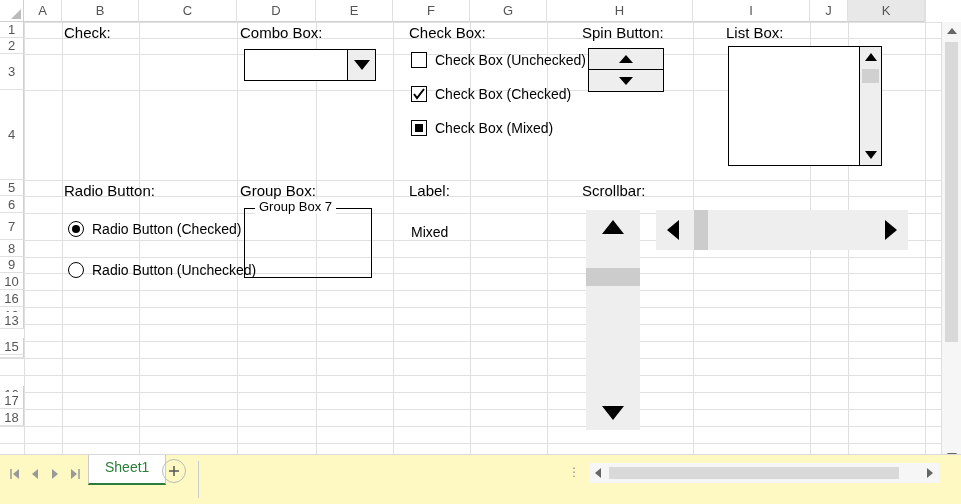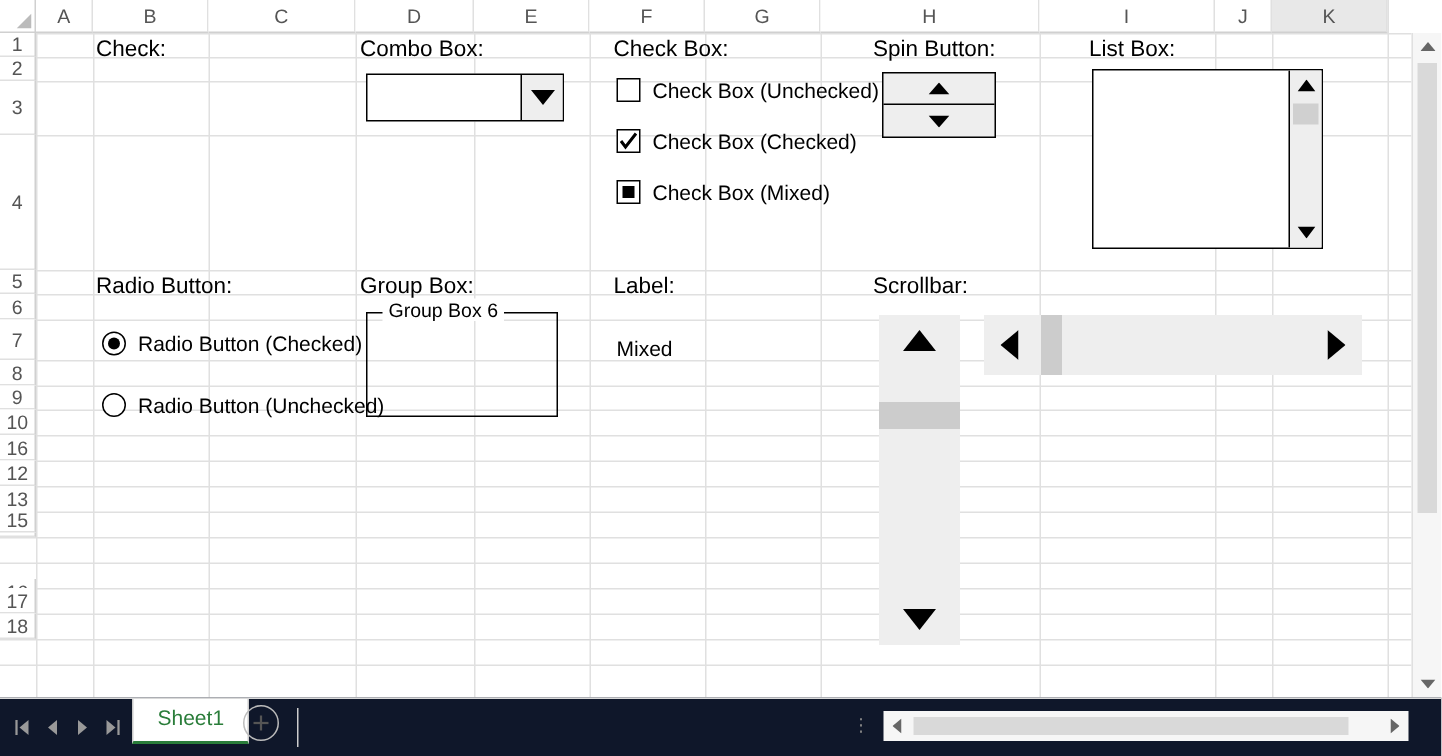--- a/index.html
+++ b/index.html
@@ -13,21 +13,21 @@
   .row-head { position:absolute; left:0; width:24px; text-align:center; font-size:13px; color:#555; background:#fff; border-right:1px solid #d0d0d0; border-bottom:1px solid #e0e0e0; line-height:1; display:flex; align-items:center; justify-content:center; }
   .corner { position:absolute; left:0; top:0; width:24px; height:22px; background:#fff; border-right:1px solid #d0d0d0; border-bottom:1px solid #d0d0d0; }
   .corner svg { position:absolute; right:2px; bottom:2px; }
   .label { position:absolute; font-size:15px; }
   
   .vscroll { position:absolute; right:0; top:22px; bottom:39px; width:20px; background:#f6f6f6; border-left:1px solid #e0e0e0; }
   .vscroll .up, .vscroll .down { position:absolute; left:0; width:20px; height:18px; display:flex; align-items:center; justify-content:center; }
   .vscroll .up { top:0; } .vscroll .down { bottom:0; }
   .vscroll .thumb { position:absolute; left:3px; right:3px; top:20px; height:300px; background:#d9d9d9; }
   
-  .tabbar { position:absolute; left:0; right:0; bottom:0; height:39px; background:#0f172a; border-top:1px solid #d9d9d9;padding-left:48px; }
+  .tabbar { position:absolute; left:0; right:0; bottom:0; height:50px; background:#fef9c3; border-top:1px solid #d9d9d9;padding-left:48px; }
   .nav-btn { display:inline-flex; align-items:center; justify-content:center; width:18px; height:38px; color:#888; }
   .nav-group { position:absolute; left:6px; top:0; display:flex; gap:2px; }
   .tab { position:absolute; left:88px; top:0; height:30px; padding:4px 16px 0 16px; background:#fff; border-left:1px solid #ccc; border-right:1px solid #ccc; border-bottom:2px solid #2a7d3a; color:#2a7d3a; font-size:14px; }
   .addtab { position:absolute; left:162px; top:4px; width:24px; height:24px; border:1px solid #bbb; border-radius:50%; display:flex; align-items:center; justify-content:center; color:#555; }
   .tabbar .sep { position:absolute; top:6px; bottom:6px; width:1px; background:#ccc; }
   .hscroll { position:absolute; right:22px; top:8px; height:20px; width:350px; background:#f6f6f6; display:flex; align-items:center; }
   .hscroll .hbtn { width:18px; height:20px; display:flex; align-items:center; justify-content:center; }
   .hscroll .track { flex:1; height:16px; position:relative; }
   .hscroll .thumb { position:absolute; left:2px; top:2px; height:12px; width:290px; background:#d9d9d9; }
   .dots { position:absolute; right:380px; top:10px; color:#888; letter-spacing:1px; font-size:12px; }
@@ -128,21 +128,21 @@
         <div class="row-head" style="top: 54px; height: 36px;">3</div>
         <div class="row-head" style="top: 90px; height: 90px;">4</div>
         <div class="row-head" style="top: 180px; height: 16px;">5</div>
         <div class="row-head" style="top: 196px; height: 17px;">6</div>
         <div class="row-head" style="top: 213px; height: 27px;">7</div>
         <div class="row-head" style="top: 240px; height: 17px;">8</div>
         <div class="row-head" style="top: 257px; height: 16px;">9</div>
         <div class="row-head" style="top: 273px; height: 17px;">10</div>
         <div class="row-head" style="top: 290px; height: 17px;">16</div>
         <div class="row-head" style="top: 307px; height: 17px;">12</div>
-        <div class="row-head" style="top: 324px; height: 17px; text-align: center;">13</div>
+        <div class="row-head" style="top: 312px; height: 17px; text-align: center;">13</div>
         <div class="row-head" style="top: 341px; height: 17px;">14</div>
         <div class="row-head" style="top: 338px; height: 17px;">15</div>
         <div class="row-head" style="top: 386px; height: 17px;">16</div>
         <div class="row-head" style="top: 392px; height: 17px;">17</div>
         <div class="row-head" style="top: 409px; height: 17px;">18</div>
       </div>
 
   <div class="label" style="left:64px; top:24px;">Check:</div>
   <div class="label" style="left:240px; top:24px;">Combo Box:</div>
   <div class="label" style="left:409px; top:24px;">Check Box:</div>
@@ -212,21 +212,21 @@
   <div class="chk-row" style="left:68px; top:221px;">
     <span class="radio on"></span>
     <span>Radio Button (Checked)</span>
   </div>
   <div class="chk-row" style="left:68px; top:262px;">
     <span class="radio"></span>
     <span>Radio Button (Unchecked)</span>
   </div>
 
   <div class="groupbox" style="left:244px; top:208px; width:128px; height:70px;">
-    <div class="legend">Group Box 6</div>
+    <div class="legend">Group Box 7</div>
   </div>
 
   <div class="label" style="left:411px; top:224px; font-size:14px;">Mixed</div>
 
   <div class="vsb" style="left:586px; top:210px; width:54px; height:220px;">
     <div class="sbtn" style="top:0;">
           <svg class="tri" width="22" height="14">
             <polygon points="0,14 22,14 11,0" fill="#000"></polygon>
           </svg>
         </div>

